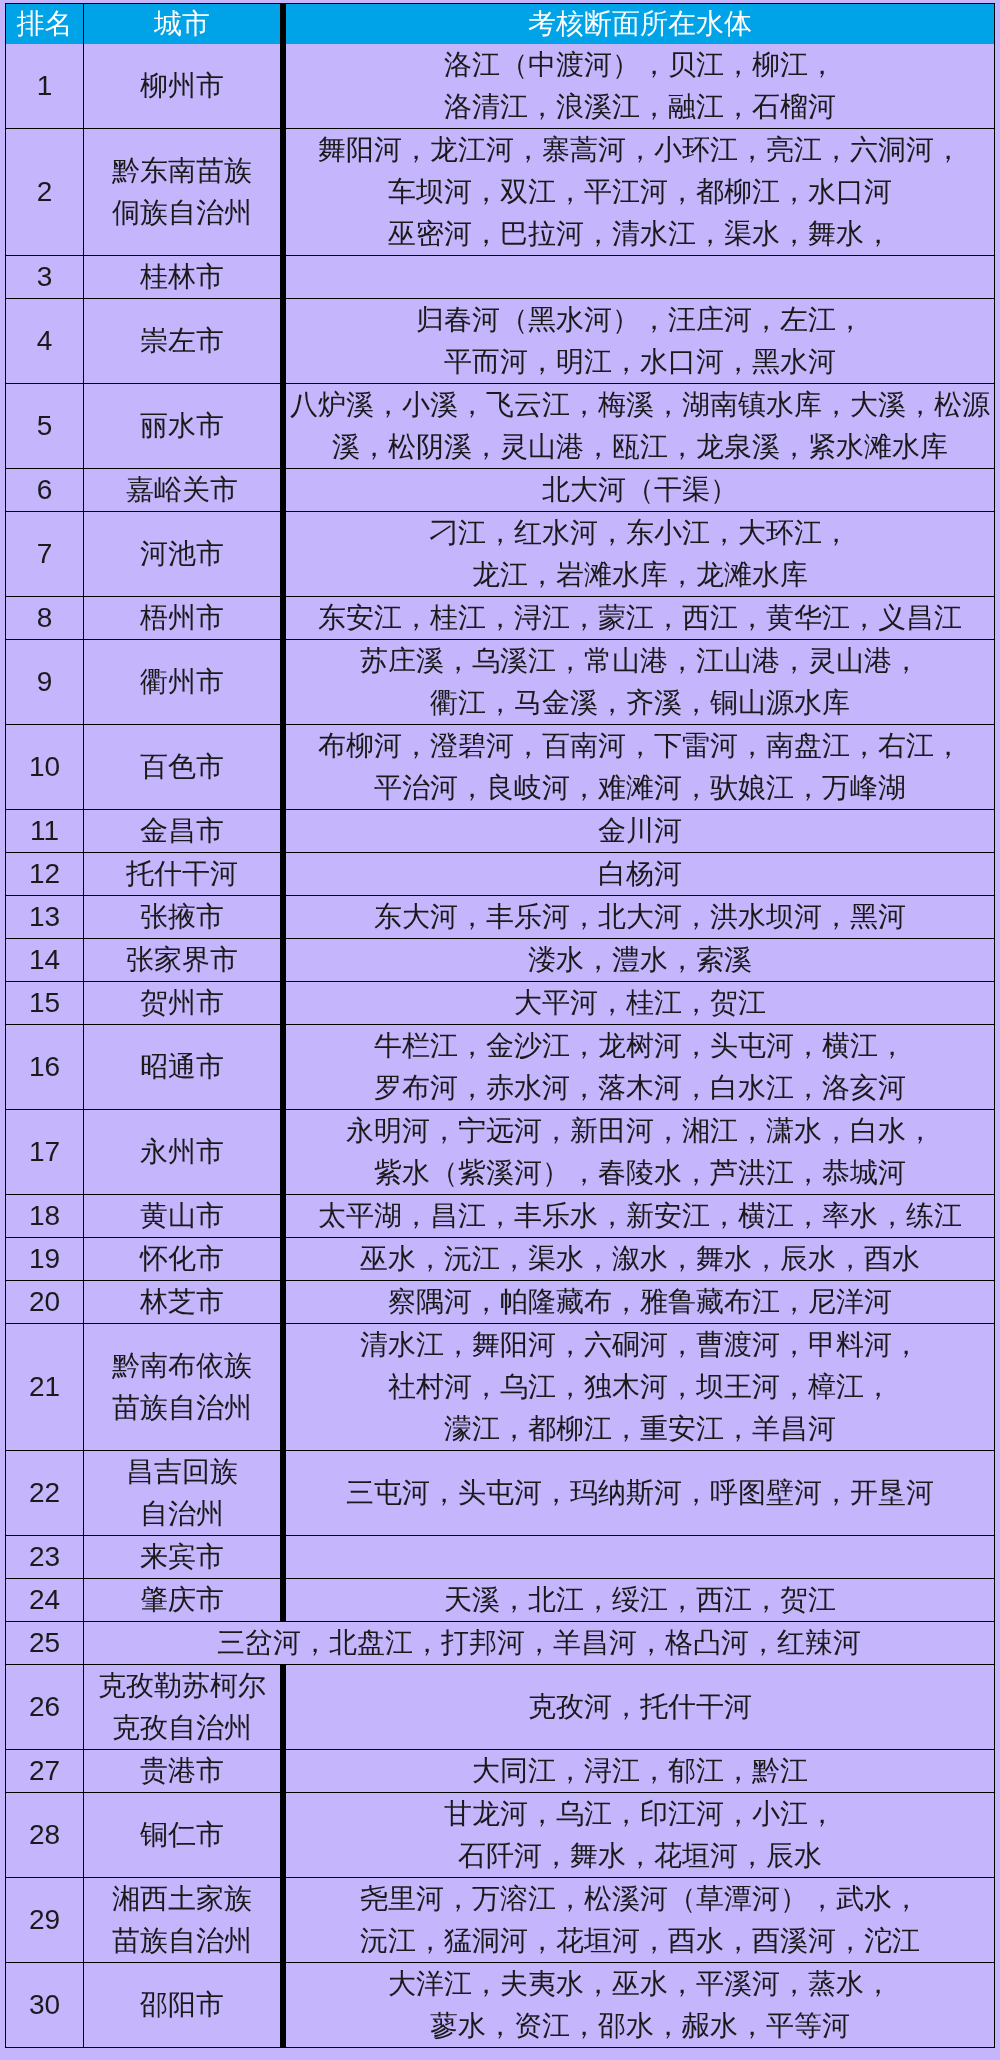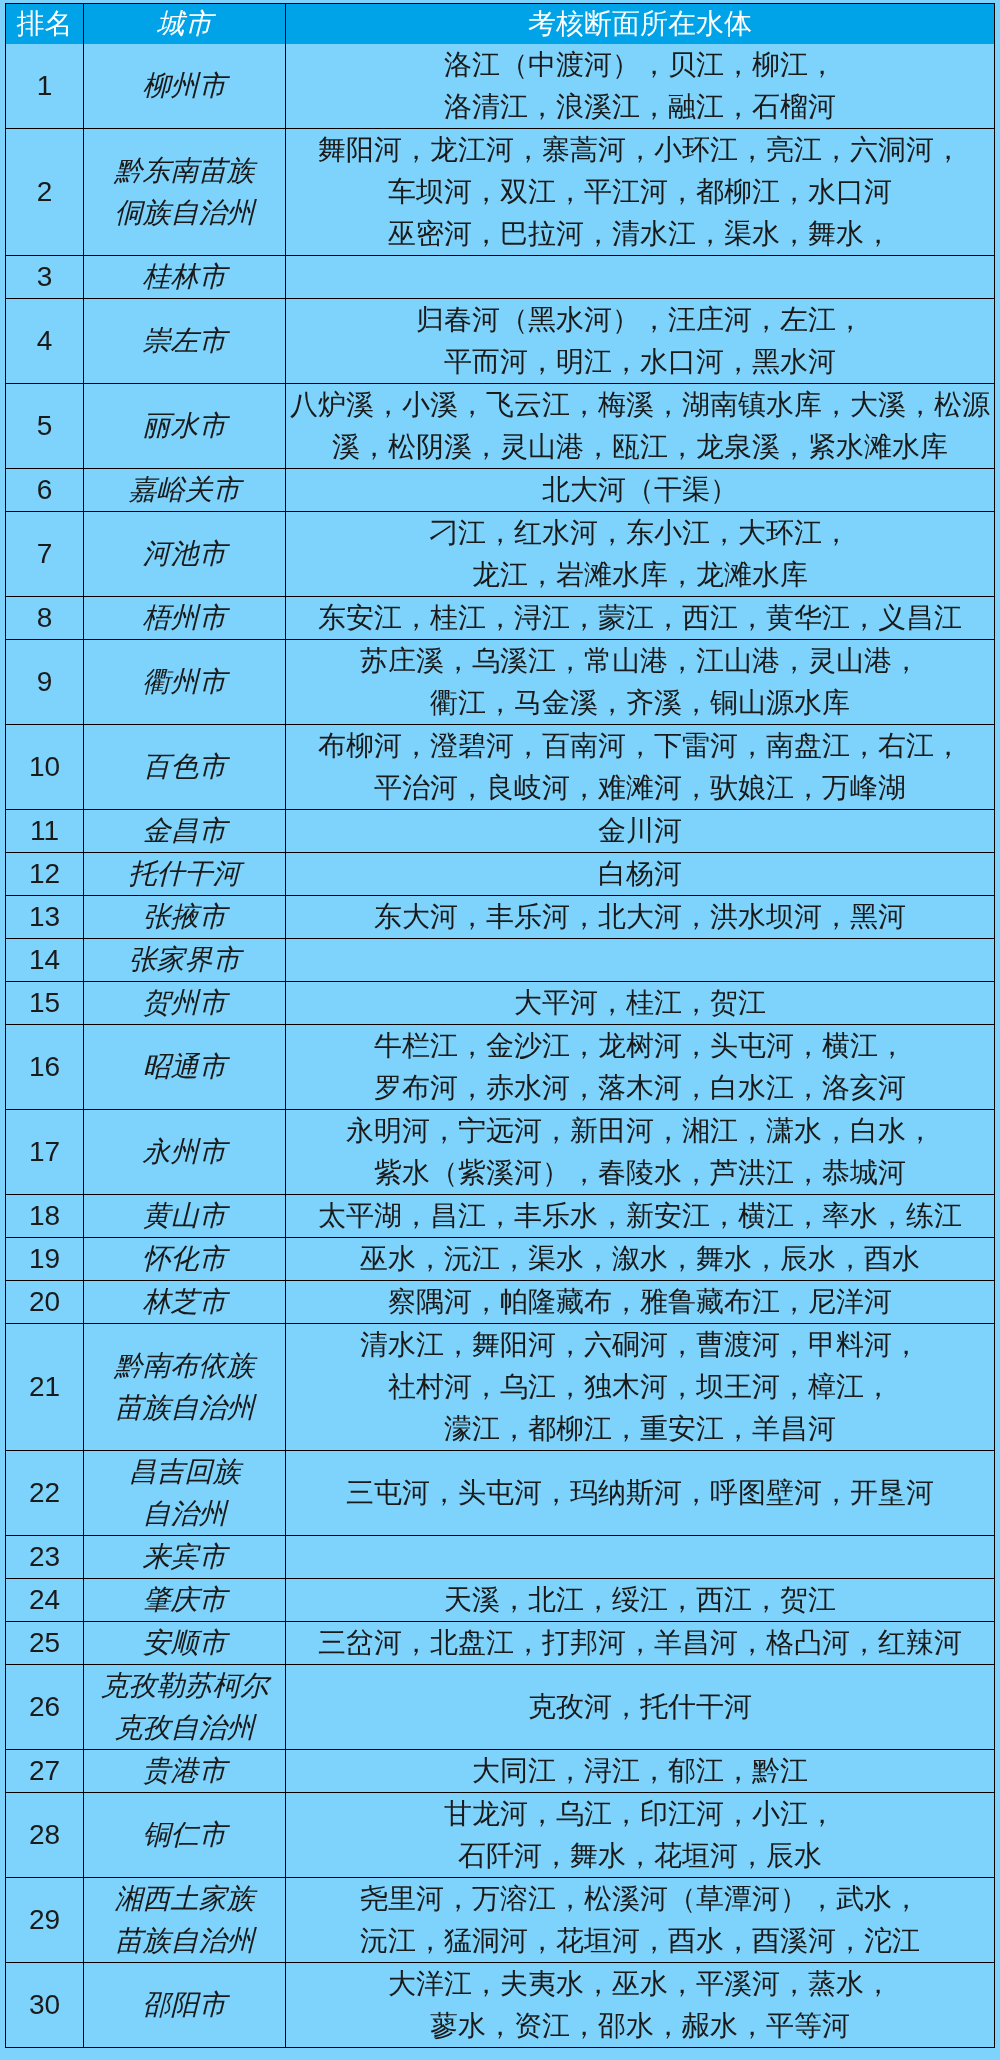--- a/index.html
+++ b/index.html
@@ -5,21 +5,21 @@
   html,body{
     margin:0;
     padding:0;
     background:#ffffff;
     width:1000px;
     font-family:"Liberation Sans","DejaVu Sans",sans-serif;
   }
   .page{
     width:1000px;
     height:2060px;
-    background:#7dd3fc;
+    background:#c4b5fd;
     box-sizing:border-box;
     padding:3px 5px 0 5px;
   }
   .tbl{
     width:990px;
     border:1px solid #000000;
     box-sizing:border-box;
   }
   .row{
     display:flex;
@@ -33,21 +33,21 @@
     flex-direction:column;
     justify-content:center;
     align-items:center;
     text-align:center;
     box-sizing:border-box;
     color:#1a1a1a;
     font-size:28px;
     line-height:42px;
   }
   .c1{width:78px;border-right:1px solid #000000;}
-  .c2{width:202px;border-right:1px solid #000000;font-style:italic;}
+  .c2{width:202px;border-right:6px solid #000000;}
   .c3{flex:1;text-align:right;}
   .header-row .cell{
     background:#00a3e8;
     color:#ffffff;
     line-height:40px;
     font-weight:400;
   }
   .line{
     white-space:nowrap;
   }
@@ -212,20 +212,23 @@
             <div class="line">东大河，丰乐河，北大河，洪水坝河，黑河</div>
           </div>
         </div>
         <div class="row">
           <div class="cell c1">
             <div class="line">14</div>
           </div>
           <div class="cell c2">
             <div class="line">张家界市</div>
           </div>
+          <div class="cell c3">
+            <div class="line">溇水，澧水，索溪</div>
+          </div>
         </div>
         <div class="row">
           <div class="cell c1">
             <div class="line">15</div>
           </div>
           <div class="cell c2">
             <div class="line">贺州市</div>
           </div>
           <div class="cell c3">
             <div class="line">大平河，桂江，贺江</div>
@@ -329,23 +332,20 @@
           <div class="cell c2">
             <div class="line">肇庆市</div>
           </div>
           <div class="cell c3">
             <div class="line">天溪，北江，绥江，西江，贺江</div>
           </div>
         </div>
         <div class="row">
           <div class="cell c1">
             <div class="line">25</div>
-          </div>
-          <div class="cell c2">
-            <div class="line">安顺市</div>
           </div>
           <div class="cell c3">
             <div class="line">三岔河，北盘江，打邦河，羊昌河，格凸河，红辣河</div>
           </div>
         </div>
         <div class="row">
           <div class="cell c1">
             <div class="line">26</div>
           </div>
           <div class="cell c2">

